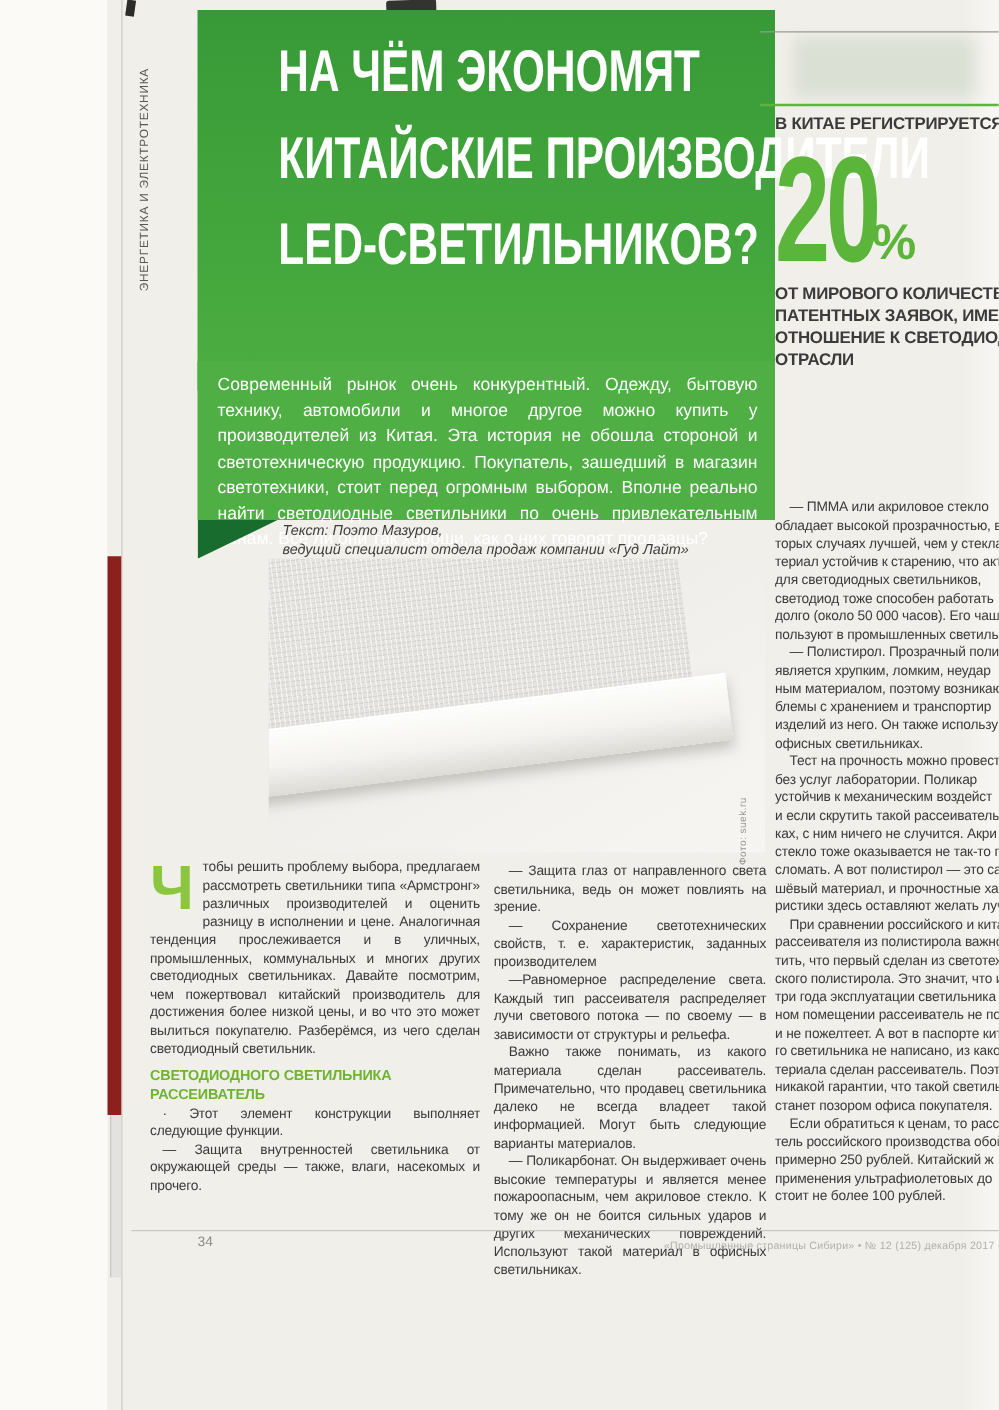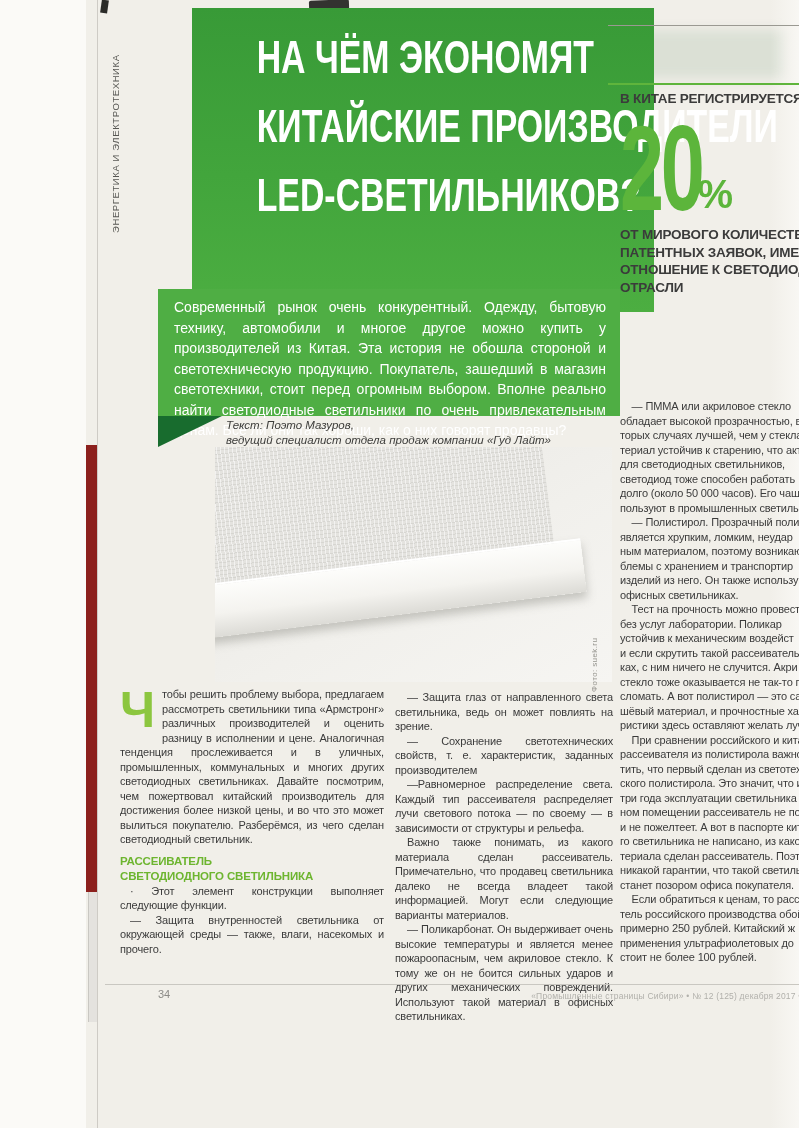--- a/index.html
+++ b/index.html
@@ -23,21 +23,21 @@
   .section-label{
     left:110px;top:18px;height:215px;width:22px;
     writing-mode:vertical-rl;transform:rotate(180deg);
     font-size:9.5px;letter-spacing:.6px;color:#575753;text-align:left;
   }
 
   
   .title-block{
     left:158px;top:8px;width:462px;height:304px;
     background:linear-gradient(180deg,#389a37 0%,#42a53c 55%,#4cae41 100%);
-    color:#fff;text-align:center;padding-top:14px;box-sizing:border-box;margin-left:34px;
+    color:#fff;text-align:center;padding-top:14px;box-sizing:border-box;
   }
   .title-line{
     font-weight:700;font-size:47px;line-height:69px;white-space:nowrap;
     transform:scaleX(0.72);transform-origin:50% 50%;
     letter-spacing:0px;
   }
 
   
   .intro-box{
     left:158px;top:289px;width:462px;height:127px;box-sizing:border-box;
@@ -161,32 +161,32 @@
       <div class="stat-desc-line">ОТ МИРОВОГО КОЛИЧЕСТВА</div>
       <div class="stat-desc-line">ПАТЕНТНЫХ ЗАЯВОК, ИМЕЮЩ</div>
       <div class="stat-desc-line">ОТНОШЕНИЕ К СВЕТОДИОДНО</div>
       <div class="stat-desc-line">ОТРАСЛИ</div>
     </div>
 </div>
 
 <div class="abs col1 bodytext">
   <p style="margin:0"><span class="dropcap">Ч</span><span>тобы решить проблему выбора, предлагаем рассмотреть светильники типа «Армстронг» различных производителей и оценить разницу в исполнении и цене. Аналогичная тенденция прослеживается и в уличных, промышленных, коммунальных и многих других светодиодных светильниках. Давайте посмотрим, чем пожертвовал китайский производитель для достижения более низкой цены, и во что это может вылиться покупателю. Разберёмся, из чего сделан светодиодный светильник.</span></p>
   <div class="col-heading">
+    <div>СВЕТОДИОДНОГО СВЕТИЛЬНИКА</div>
     <div>РАССЕИВАТЕЛЬ</div>
-    <div>СВЕТОДИОДНОГО СВЕТИЛЬНИКА</div>
   </div>
   <p class="indent">· Этот элемент конструкции выполняет следующие функции.</p>
   <p class="indent">— Защита внутренностей светильника от окружающей среды — также, влаги, насекомых и прочего.</p>
 </div>
 
 <div class="abs col2 bodytext">
     <div class="para">— Защита глаз от направленного света светильника, ведь он может повлиять на зрение.</div>
     <div class="para">— Сохранение светотехнических свойств, т. е. характеристик, заданных производителем</div>
     <div class="para">—Равномерное распределение света. Каждый тип рассеивателя распределяет лучи светового потока — по своему — в зависимости от структуры и рельефа.</div>
-    <div class="para">Важно также понимать, из какого материала сделан рассеиватель. Примечательно, что продавец светильника далеко не всегда владеет такой информацией. Могут если следующие варианты материалов.</div>
+    <div class="para">Важно также понимать, из какого материала сделан рассеиватель. Примечательно, что продавец светильника далеко не всегда владеет такой информацией. Могут быть следующие варианты материалов.</div>
     <div class="para">— Поликарбонат. Он выдерживает очень высокие температуры и является менее пожароопасным, чем акриловое стекло. К тому же он не боится сильных ударов и других механических повреждений. Используют такой материал в офисных светильниках.</div>
   </div>
 
 <div class="abs col3-body bodytext">
     <div class="line">    — ПММА или акриловое стекло</div>
     <div class="line">обладает высокой прозрачностью, в</div>
     <div class="line">торых случаях лучшей, чем у стекла</div>
     <div class="line">териал устойчив к старению, что акту</div>
     <div class="line">для светодиодных светильников,</div>
     <div class="line">светодиод тоже способен работать</div>

